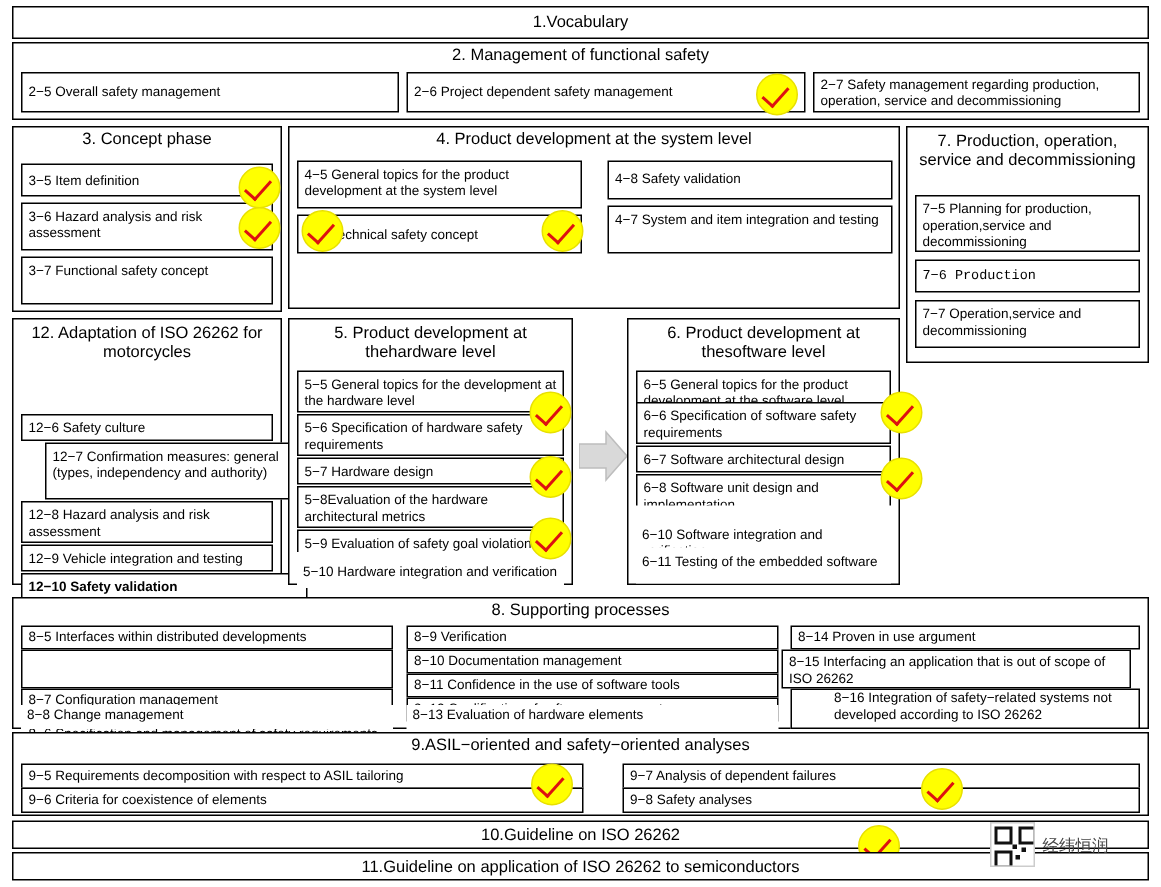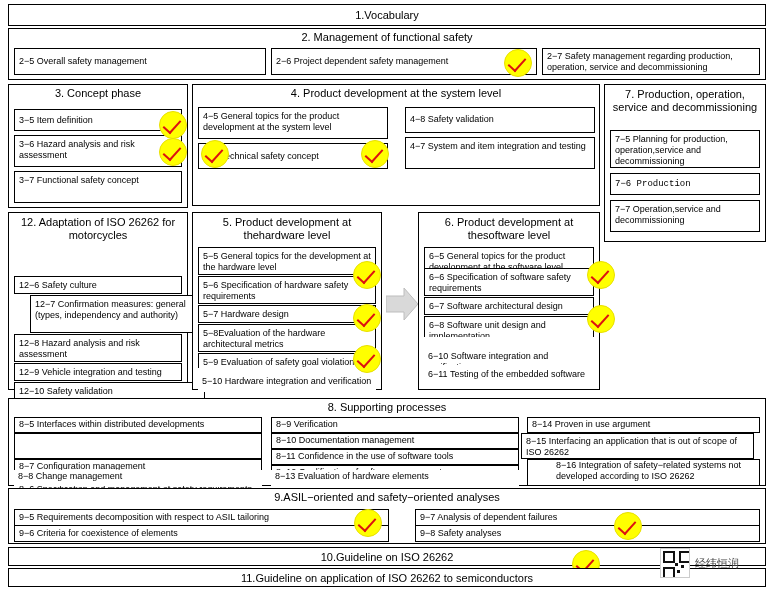--- a/index.html
+++ b/index.html
@@ -94,21 +94,21 @@
     </div>
     <div class="box" style="left:5px;top:82px;width:168px;height:38px;margin-left:16px;">
       <div class="item">12−7  Confirmation measures: general (types, independency and authority)</div>
     </div>
     <div class="box" style="left:5px;top:121px;width:168px;height:28px;">
       <div class="item">12−8 Hazard analysis and risk assessment</div>
     </div>
     <div class="box" style="left:5px;top:150px;width:168px;height:18px;">
       <div class="item" style="padding-top:3px;">12−9 Vehicle integration and testing</div>
     </div>
-    <div class="box" style="left:5px;top:169px;width:191px;height:18px;">
+    <div class="box" style="left:5px;top:169px;width:191px;height:18px;font-weight:bold;">
       <div class="item" style="padding-top:3px;">12−10 Safety validation</div>
     </div>
   </div>
 
   <div class="sec" style="left:192px;top:212px;width:190px;height:178px;">
     <div class="title" style="padding:3px 6px 0 6px;">5. Product development at thehardware level</div>
     <div class="box" style="left:5px;top:34px;width:178px;height:28px;">
       <div class="item">5−5 General topics for the development at the hardware level</div>
     </div>
     <div class="box" style="left:5px;top:63px;width:178px;height:28px;">

